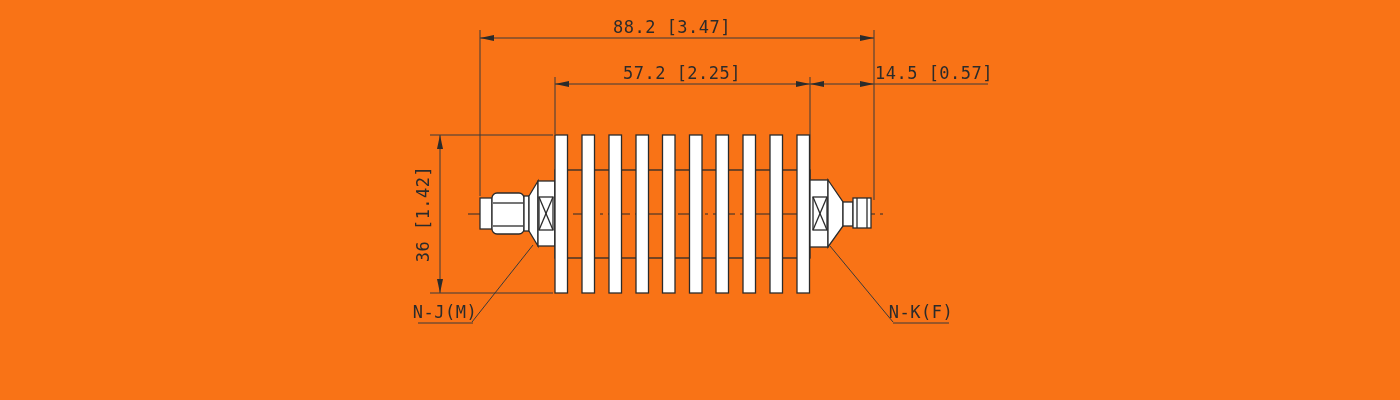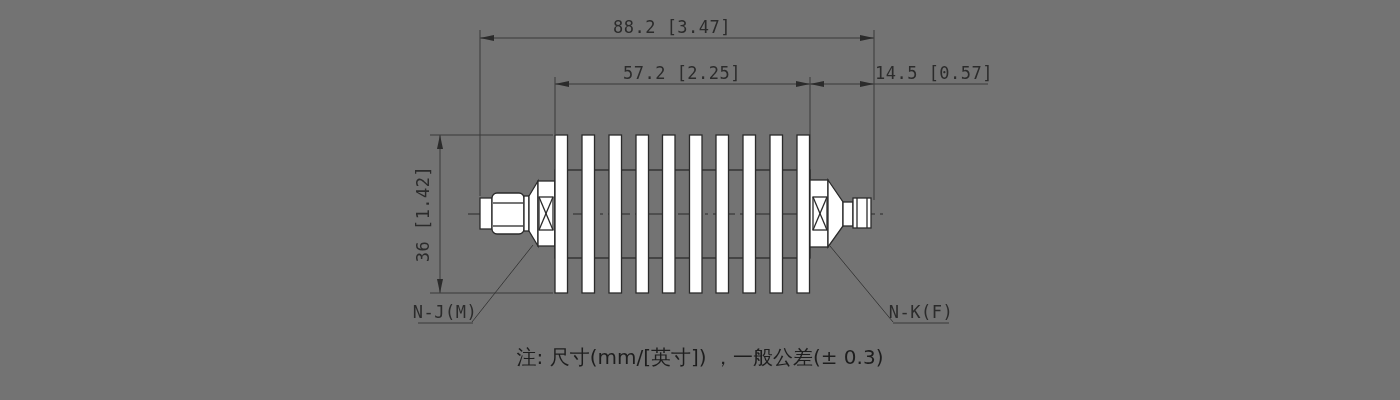--- a/index.html
+++ b/index.html
@@ -1,16 +1,16 @@
 <!DOCTYPE html>
 <html><head>
 <meta charset="utf-8">
 <style>
   html,body{margin:0;padding:0;background:#ffffff;}
-  .canvas{position:relative;width:1400px;height:400px;background:#737373;overflow:hidden;
+  .canvas{position:relative;width:1400px;height:400px;background:#f97316;overflow:hidden;
           font-family:"DejaVu Sans",sans-serif;}
   svg{position:absolute;left:0;top:0;}
   .objline{fill:none;stroke:#2b2b2b;stroke-width:1.3;}
   .objfill{fill:#ffffff;stroke:#2b2b2b;stroke-width:1.3;}
   .dimline{fill:none;stroke:#3a3a3a;stroke-width:1;}
   .arrow{fill:#2b2b2b;stroke:none;}
   .dimtext{font-family:"DejaVu Sans Mono",monospace;font-size:17px;fill:#2b2b2b;letter-spacing:0.5px;}
   .centerline{fill:none;stroke:#2b2b2b;stroke-width:1;stroke-dasharray:22 5 3 5;}
   .note{position:absolute;left:0;width:1400px;text-align:center;color:#1d1d1d;}
   .note-zh{top:344px;font-size:20px;}
@@ -108,15 +108,14 @@
       <text class="dimtext" x="445" y="318" text-anchor="middle">N-J(M)</text>
     </g>
 
     <g>
       <line class="dimline" x1="830" y1="246" x2="893" y2="322"></line>
       <line class="dimline" x1="893" y1="323" x2="949" y2="323"></line>
       <text class="dimtext" x="921" y="318" text-anchor="middle">N-K(F)</text>
     </g>
   </svg>
 
-  <div class="note note-zh">注: 尺寸(mm/[英寸]) ，一般公差(± 0.3)</div>
 
 </div>
 
 </body></html>

